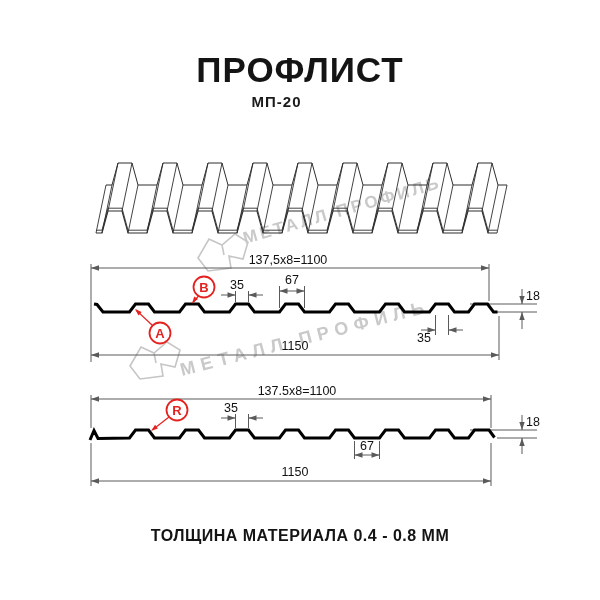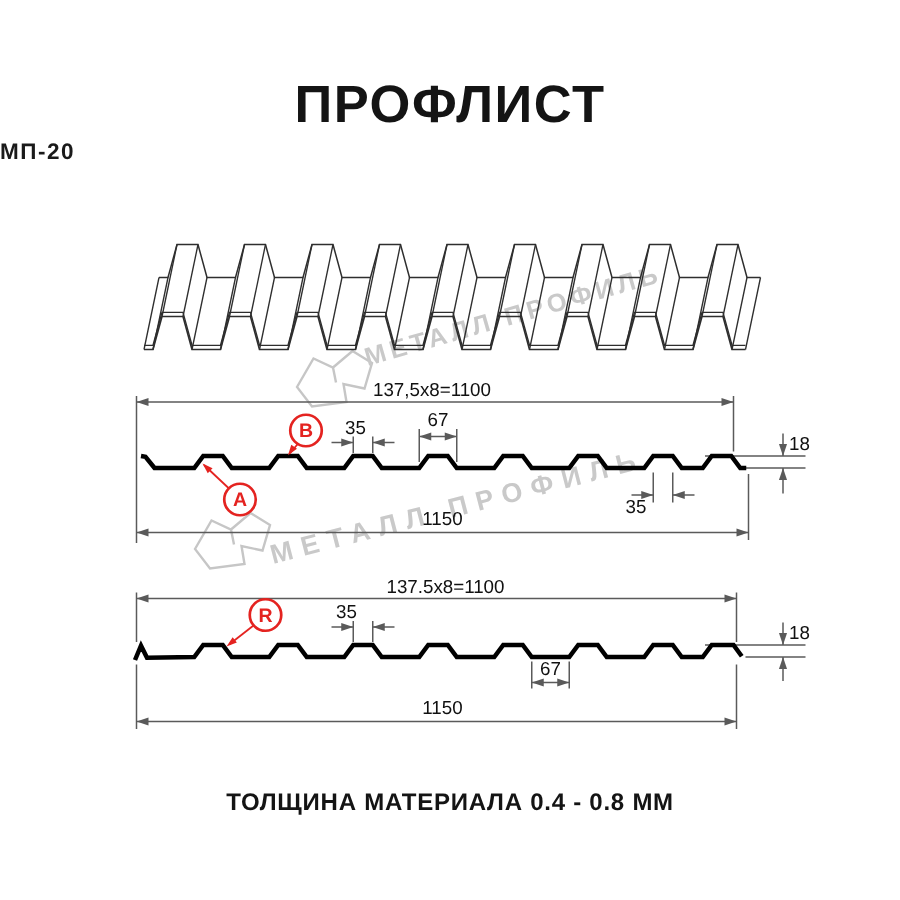--- a/index.html
+++ b/index.html
@@ -1,20 +1,20 @@
 <!DOCTYPE html>
 <html><head>
 <meta charset="utf-8">
 <style>
   html,body{margin:0;padding:0;background:#fff;}
   .page{position:relative;width:600px;height:600px;background:#ffffff;overflow:hidden;
         font-family:"Liberation Sans",sans-serif;}
   .title{position:absolute;top:50px;left:0;width:600px;text-align:center;
          font-size:35px;font-weight:bold;letter-spacing:1px;color:#141414;}
-  .subtitle{position:absolute;top:93px;left:0;width:553px;
+  .subtitle{position:absolute;top:93px;left:0;width:553px;text-align:center;
          font-size:15px;font-weight:600;letter-spacing:1px;color:#1a1a1a;}
   .footer{position:absolute;top:527px;left:0;width:600px;text-align:center;
          font-size:16px;font-weight:700;letter-spacing:.5px;color:#141414;}
   svg.gfx{position:absolute;top:0;left:0;}
   .dimtxt{font-size:12.5px;fill:#111;}
   .redtxt{font-size:13px;font-weight:600;fill:#e42320;}
   .wm-text{font-weight:bold;fill:#c9c9c9;}
   .wm-logo{fill:none;stroke:#c6c6c6;stroke-width:1.6;}
 </style>
 </head>

